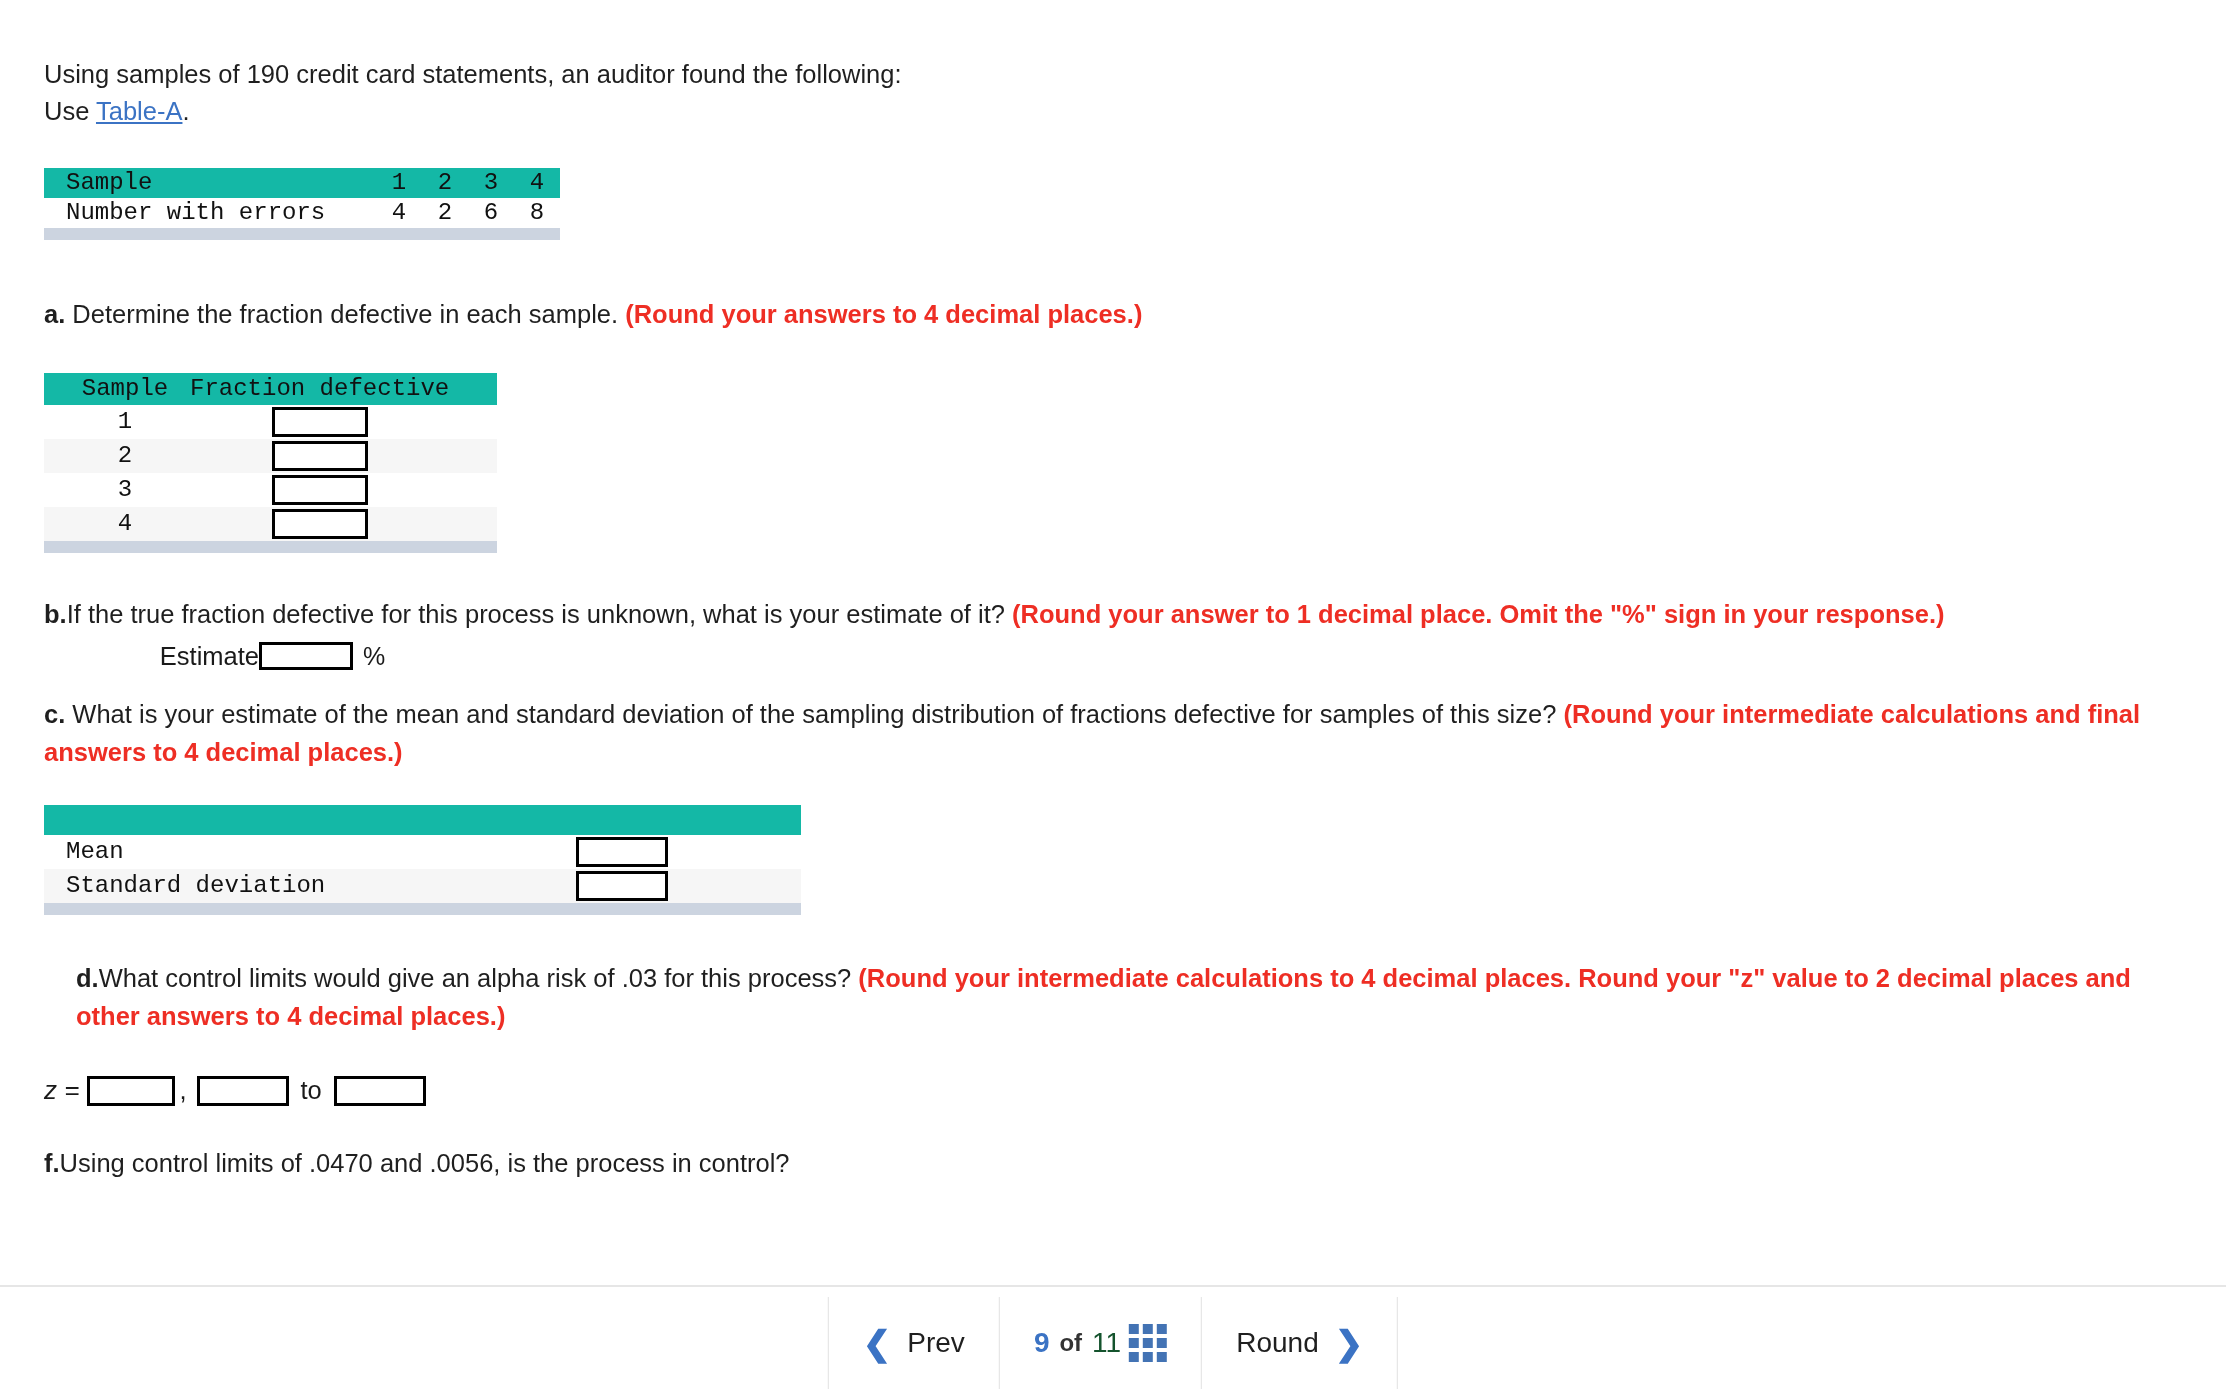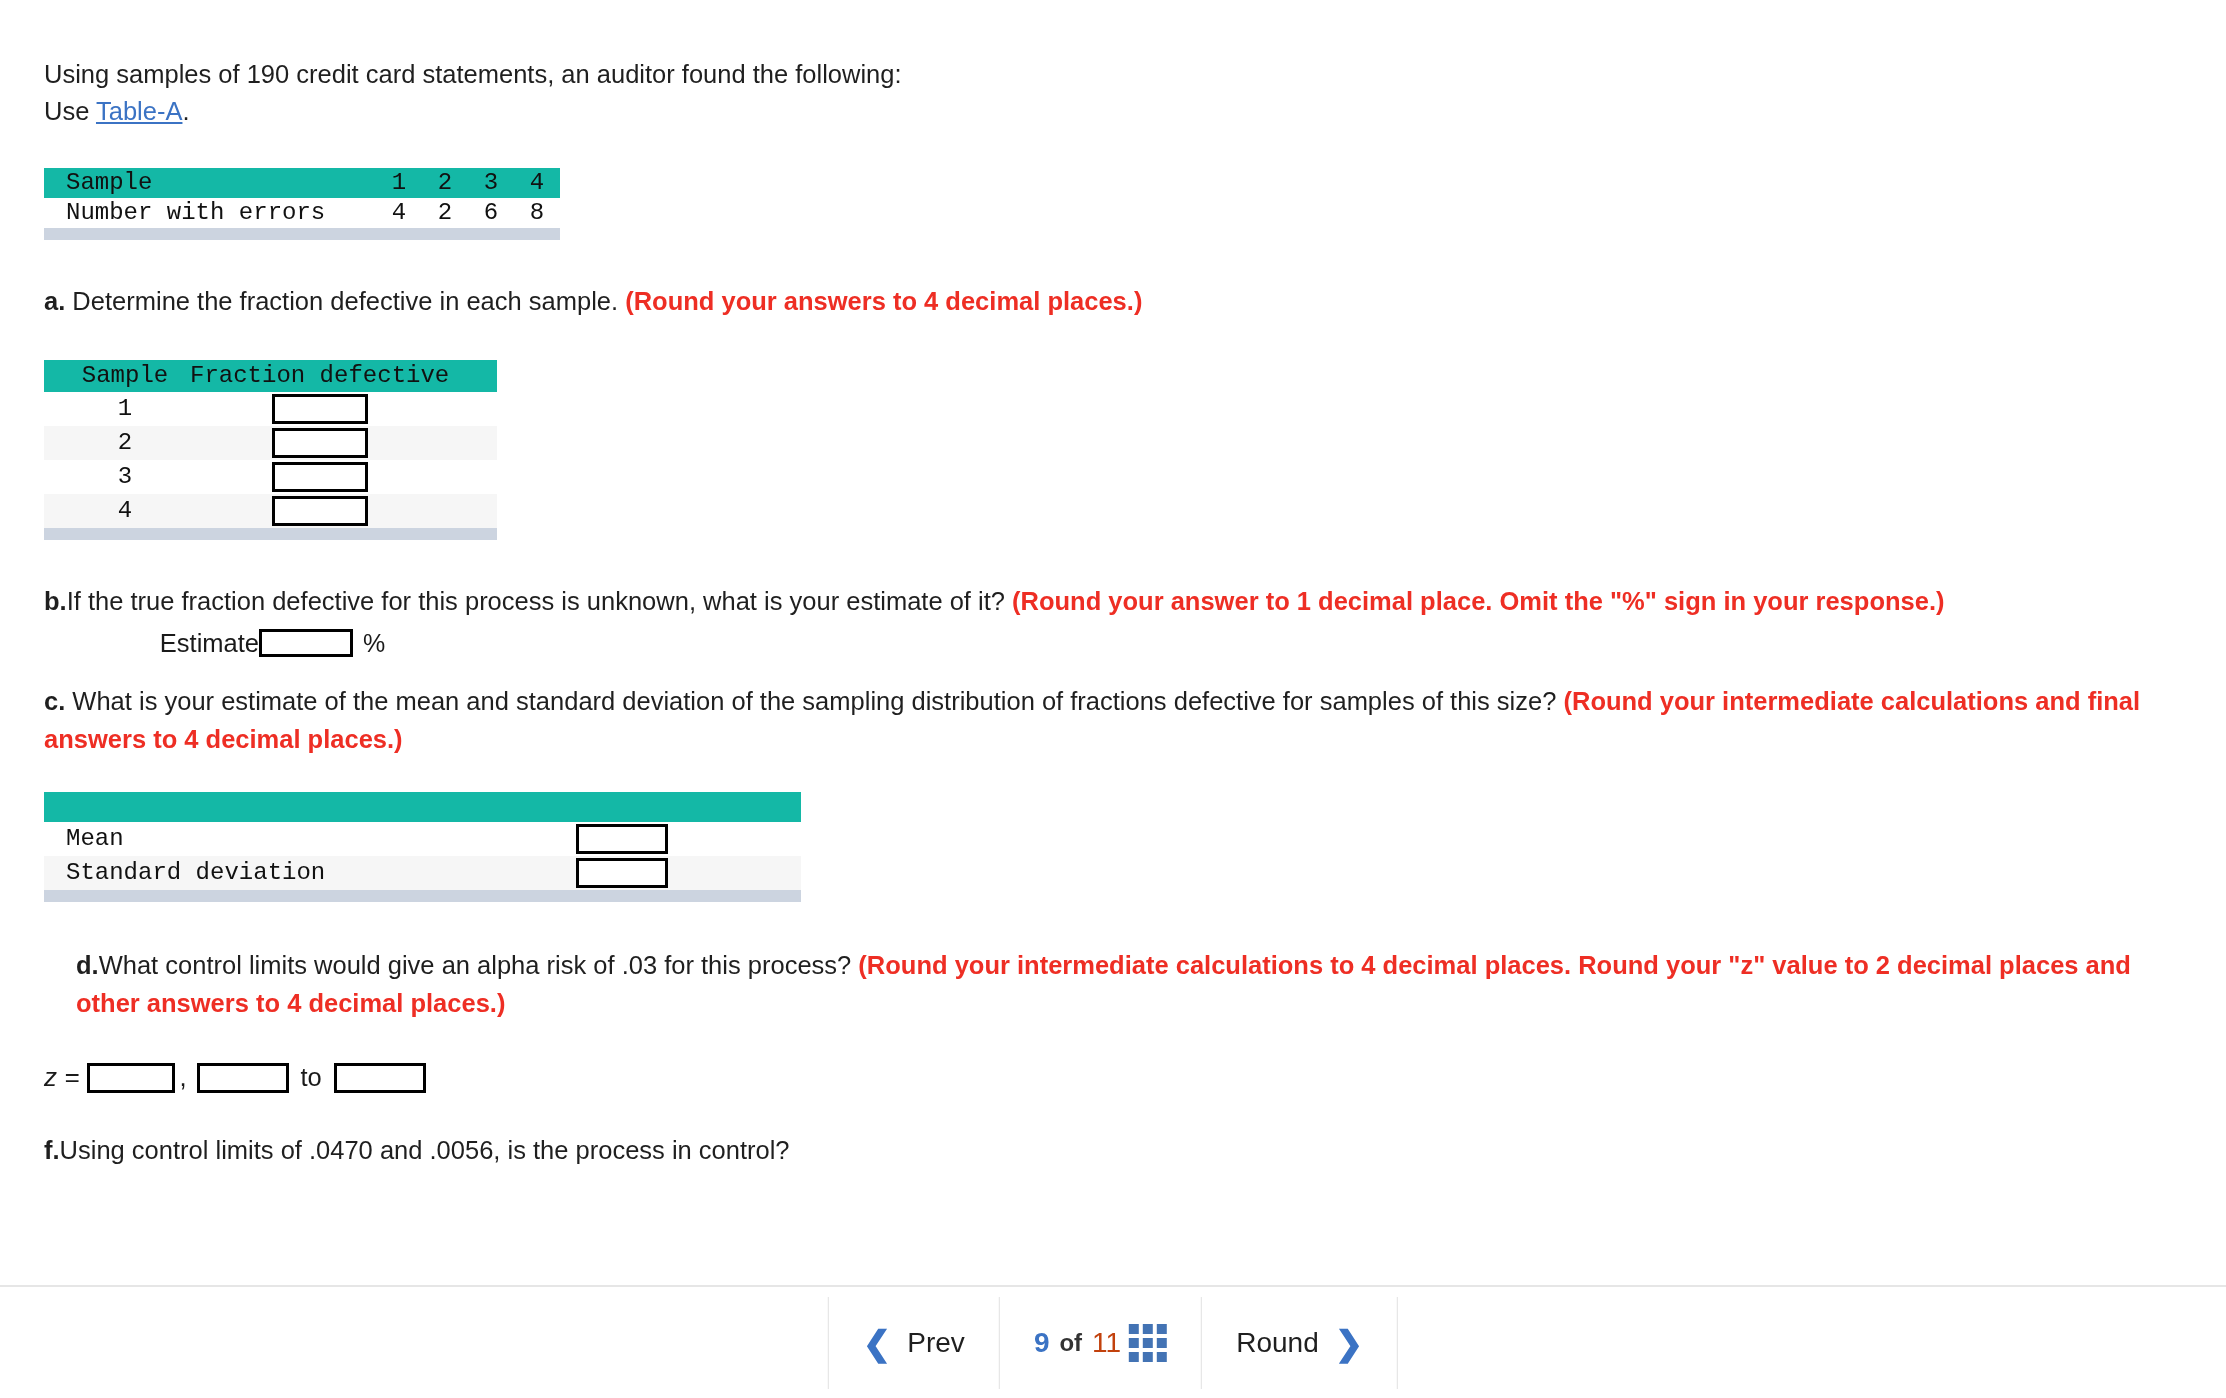--- a/index.html
+++ b/index.html
@@ -163,21 +163,21 @@
   .chev {
     color: #3b73c4;
     font-size: 34px;
     line-height: 1;
     font-weight: bold;
   }
   .chev.left { margin-right: 16px; }
   .chev.right { margin-left: 16px; }
   .pgnum { color: #3b73c4; font-weight: bold; margin-right: 10px; }
   .pgof  { color: #333333; font-size: 24px; margin-right: 10px; font-weight: bold; }
-  .pgtot { color: #c2410c; margin-right: 8px; }
+  .pgtot { color: #14532d; margin-right: 8px; }
   .gridicon {
     display: grid;
     grid-template-columns: repeat(3, 10px);
     grid-template-rows: repeat(3, 10px);
     gap: 4px;
     cursor: pointer;
   }
   .gridicon span {
     background: #4373b4;
     display: block;
@@ -211,21 +211,21 @@
         <td class="c-num">2</td>
         <td class="c-num">6</td>
         <td class="c-num">8</td>
       </tr>
       <tr class="foot-band">
         <td colspan="5"></td>
       </tr>
     </tbody>
       </table>
 
-    <div class="qtext" style="margin-top:42px;">
+    <div class="qtext" style="margin-top:55px;">
       <span class="qlabel">a.</span><span> Determine the fraction defective in each sample. </span><span class="red">(Round your answers to 4 decimal places.)</span>
     </div>
 
     <table class="mtable t2">
       <tbody>
           <tr class="hdr-band">
         <td class="c-sample">Sample</td>
         <td class="c-frac">Fraction defective</td>
         <td class="c-pad"></td>
       </tr>

